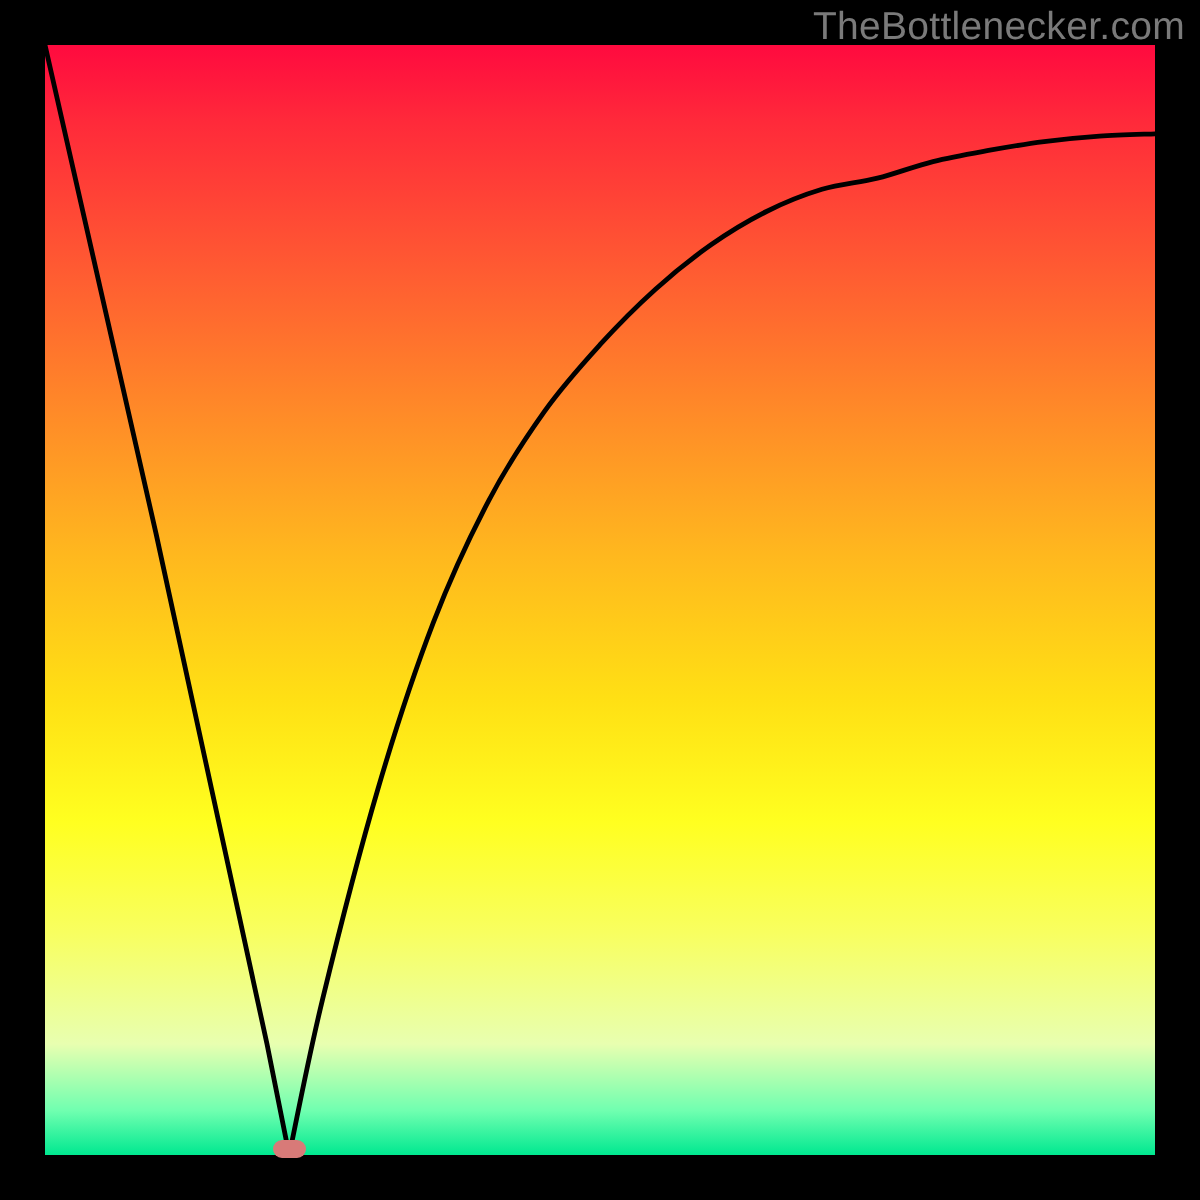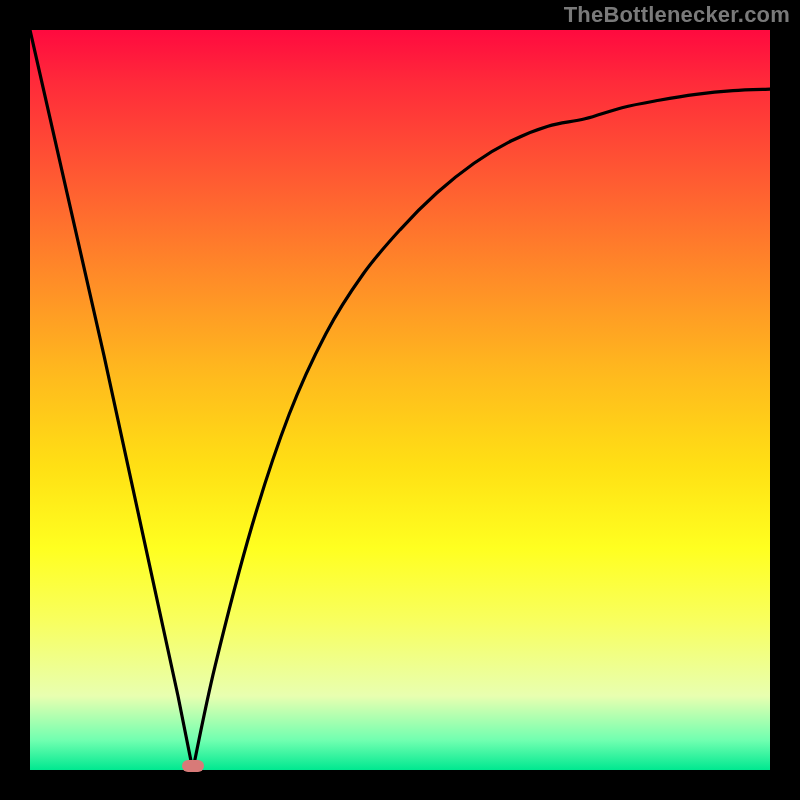--- a/index.html
+++ b/index.html
@@ -49,22 +49,22 @@
     height: 12px;
     border-radius: 8px;
     background: #d87a78;
     transform: translate(-50%, -50%);
   }
   .watermark {
     position: absolute;
     top: 2px;
     right: 10px;
     color: #7a7a7a;
-    font-size: 22px;
-    font-weight: 700;
+    font-size: 26px;
+    font-weight: 400;
     letter-spacing: 0.2px;
     user-select: none;
   }
 </style>
 </head>
 <body>
 
 <div class="frame">
   <div class="watermark">TheBottlenecker.com</div>
   <div class="plot">

